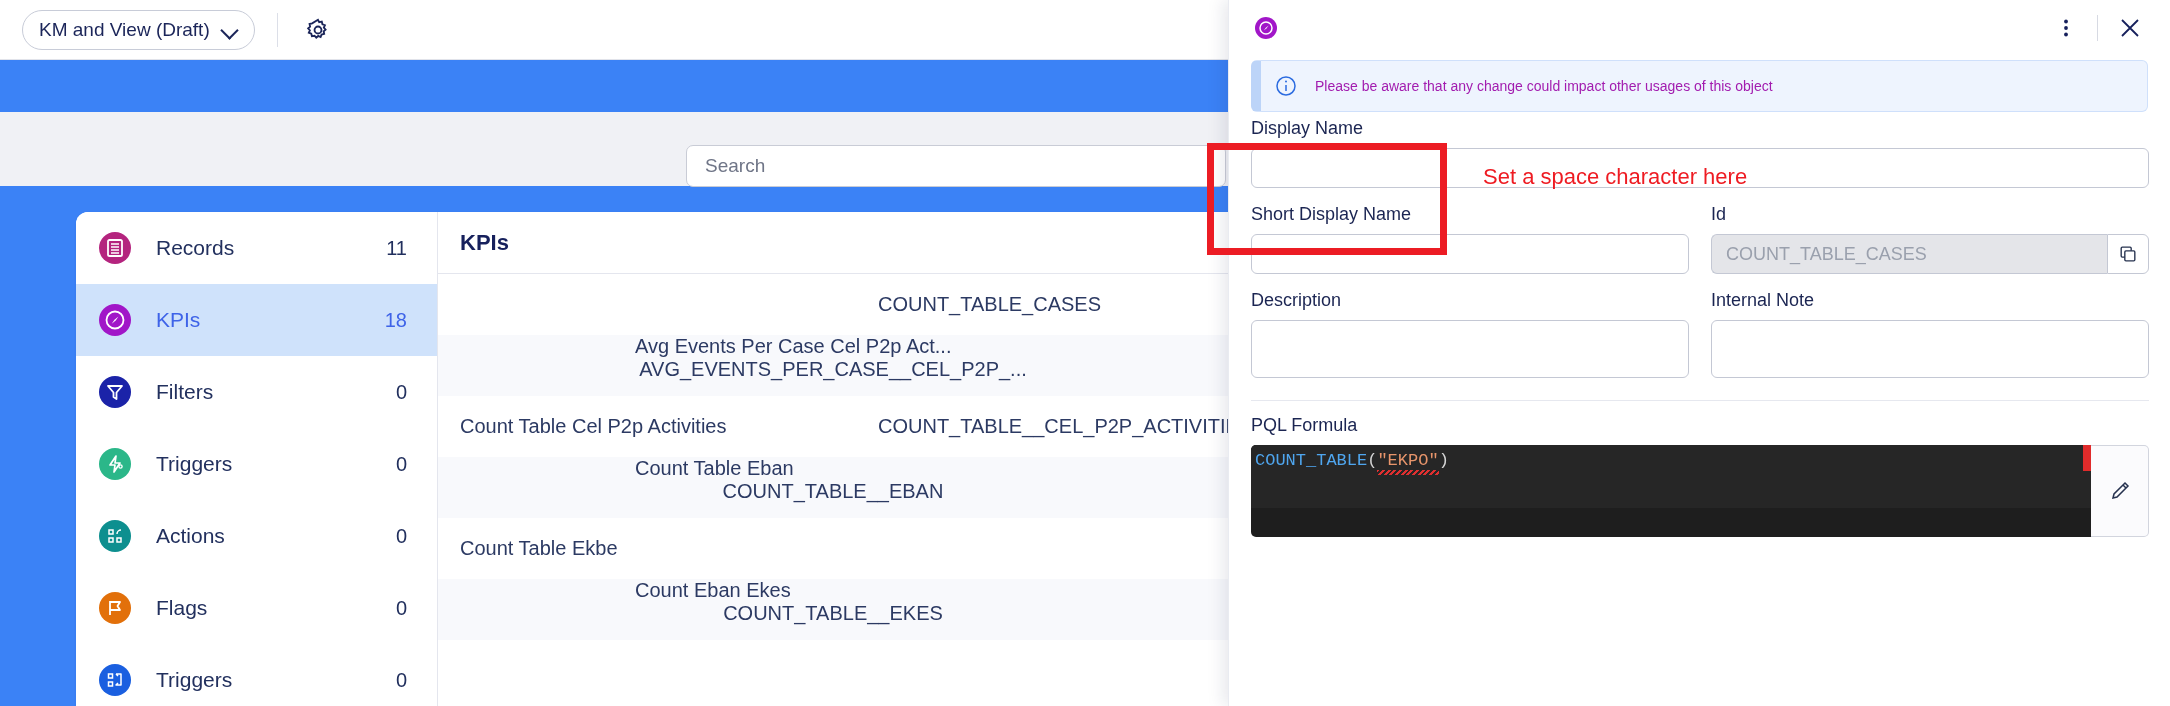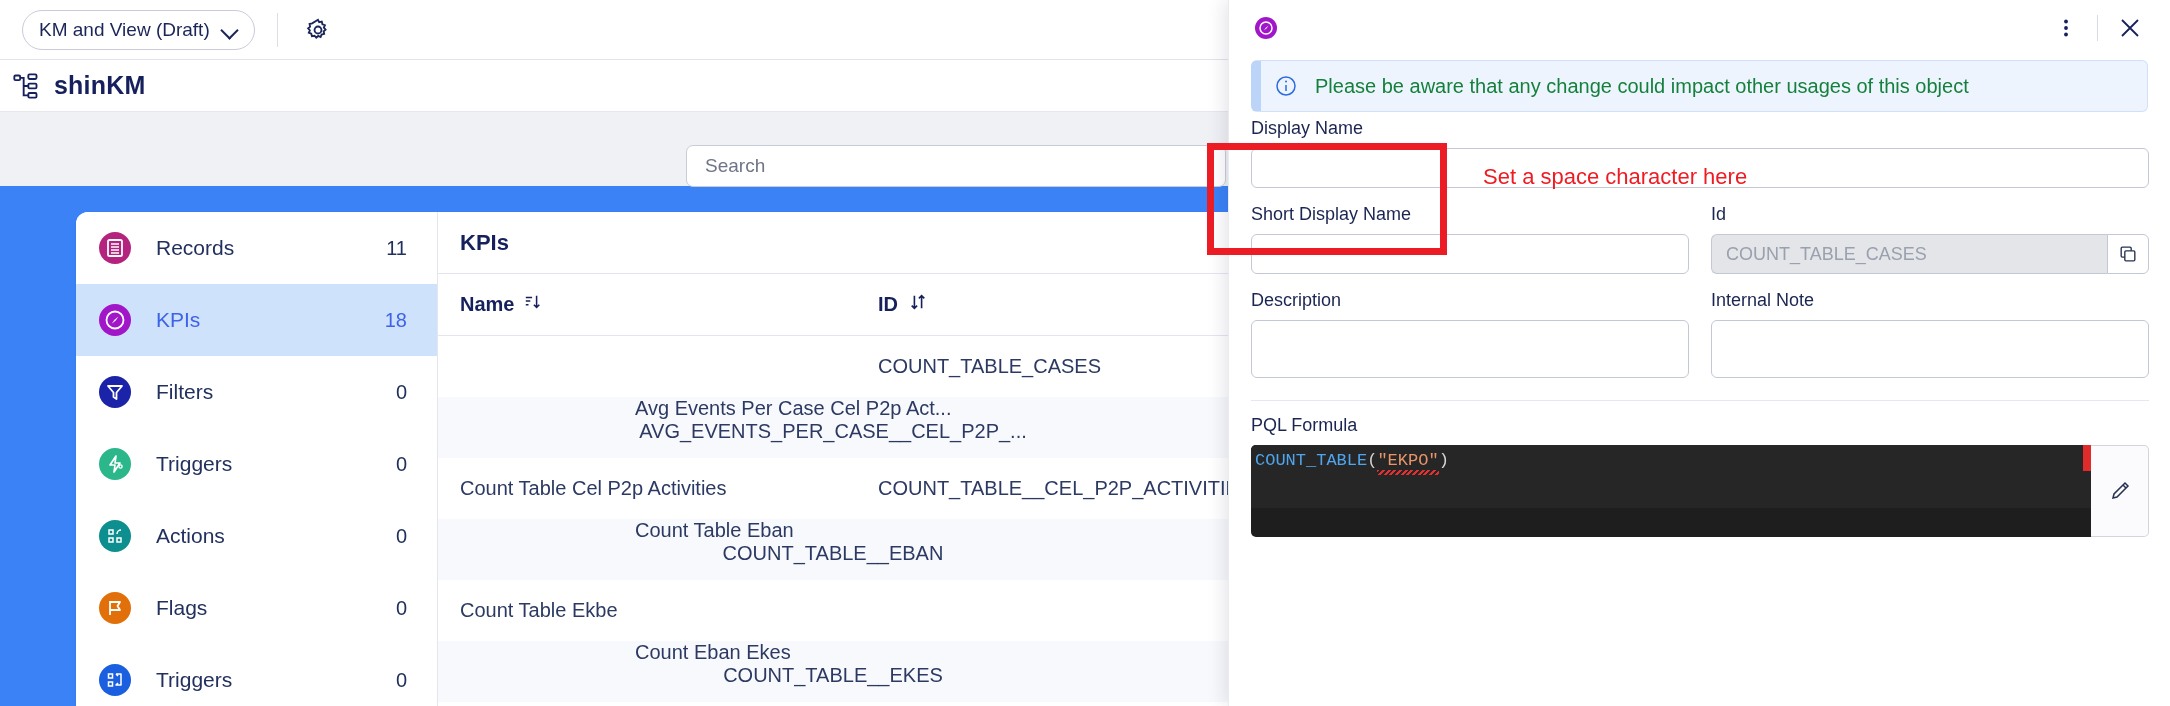--- a/index.html
+++ b/index.html
@@ -132,21 +132,21 @@
     margin: 4px 22px 0 22px;
     height: 52px;
     background: #eef4fe;
     border: 1px solid #cfe0fb;
     border-left: 10px solid #bcd4f8;
     border-radius: 6px;
     display: flex; align-items: center; gap: 18px;
     padding-left: 14px;
   }
   .info-ic { width: 22px; height: 22px; flex: none; }
-  .info-txt { font-size: 20px; color: #15803d; }
+  .info-txt { font-size: 14px; color: #a21caf; }
 
   .form { position: absolute; left: 0; top: 118px; width: 942px; padding: 0 22px; }
   .fld-label { font-size: 18px; color: #1b2552; margin-bottom: 9px; }
   .inp {
     width: 100%; height: 40px;
     border: 1px solid #c4c8d4; border-radius: 6px;
     background: #fff; font-size: 18px; color: #1b2552;
     padding: 0 14px; outline: none;
     font-family: "Liberation Sans", sans-serif;
   }
@@ -219,32 +219,20 @@
       </div>
       <div class="vdiv"></div>
       <div class="gear-btn">
         <svg width="26" height="26" viewBox="0 0 24 24" fill="none" stroke="#1b2559" stroke-width="1.7">
           <circle cx="12" cy="12" r="3.2"></circle>
           <path d="M12 2.6l1.1 2.2 2.4-.5 .6 2.4 2.3 .9-1 2.2 1.6 1.8-1.8 1.6 .5 2.4-2.4 .6-.9 2.3-2.2-1-1.8 1.6-1.6-1.8-2.4 .5-.6-2.4-2.3-.9 1-2.2-1.6-1.8 1.8-1.6-.5-2.4 2.4-.6z"></path>
         </svg>
       </div>
     </div>
 
-    <div class="titlerow">
-      <span class="hier-icon">
-        <svg width="28" height="28" viewBox="0 0 24 24" fill="none" stroke="#16205c" stroke-width="1.6">
-          <rect x="2" y="3" width="5" height="4" rx="1"></rect>
-          <rect x="14" y="2" width="7" height="4" rx="1"></rect>
-          <rect x="14" y="10" width="7" height="4" rx="1"></rect>
-          <rect x="14" y="18" width="7" height="4" rx="1"></rect>
-          <path d="M7 5h3v15h4M10 12h4"></path>
-        </svg>
-      </span>
-      <span class="app-title">shinKM</span>
-    </div>
 
     <div class="searchrow"></div>
     <input class="search-box" type="text" placeholder="Search" style="">
 
     <div class="card">
 
       <div class="nav">
 
         <div class="nav-item">
           <span class="nav-ic">
@@ -328,40 +316,20 @@
             </svg>
           </span>
           <span class="nav-label">Triggers</span>
           <span class="nav-count">0</span>
         </div>
       </div>
 
       <div class="tablewrap">
         <div class="tbl-title">KPIs</div>
 
-        <div class="tbl-head">
-          <div class="col-name">
-            <span>Name</span>
-            <span>
-              <svg width="18" height="18" viewBox="0 0 20 20" stroke="#16205c" stroke-width="1.7" fill="none">
-                <path d="M2 5h7M2 9h5M2 13h3"></path>
-                  <path d="M14 3v13M11 13l3 3 3-3"></path>
-              </svg>
-            </span>
-          </div>
-          <div class="col-id">
-            <span>ID</span>
-            <span>
-              <svg width="18" height="18" viewBox="0 0 20 20" stroke="#16205c" stroke-width="1.8" fill="none">
-                <path d="M6 3v14M3 14l3 3 3-3"></path>
-                  <path d="M14 17V3M11 6l3-3 3 3"></path>
-              </svg>
-            </span>
-          </div>
-        </div>
 
         <div class="trow">
           <div class="cell-name"></div>
           <div class="cell-id">COUNT_TABLE_CASES</div>
         </div>
         <div class="trow alt">
           <div class="cell-name">Avg Events Per Case Cel P2p Act...</div>
           <div class="cell-id">AVG_EVENTS_PER_CASE__CEL_P2P_...</div>
         </div>
         <div class="trow">

